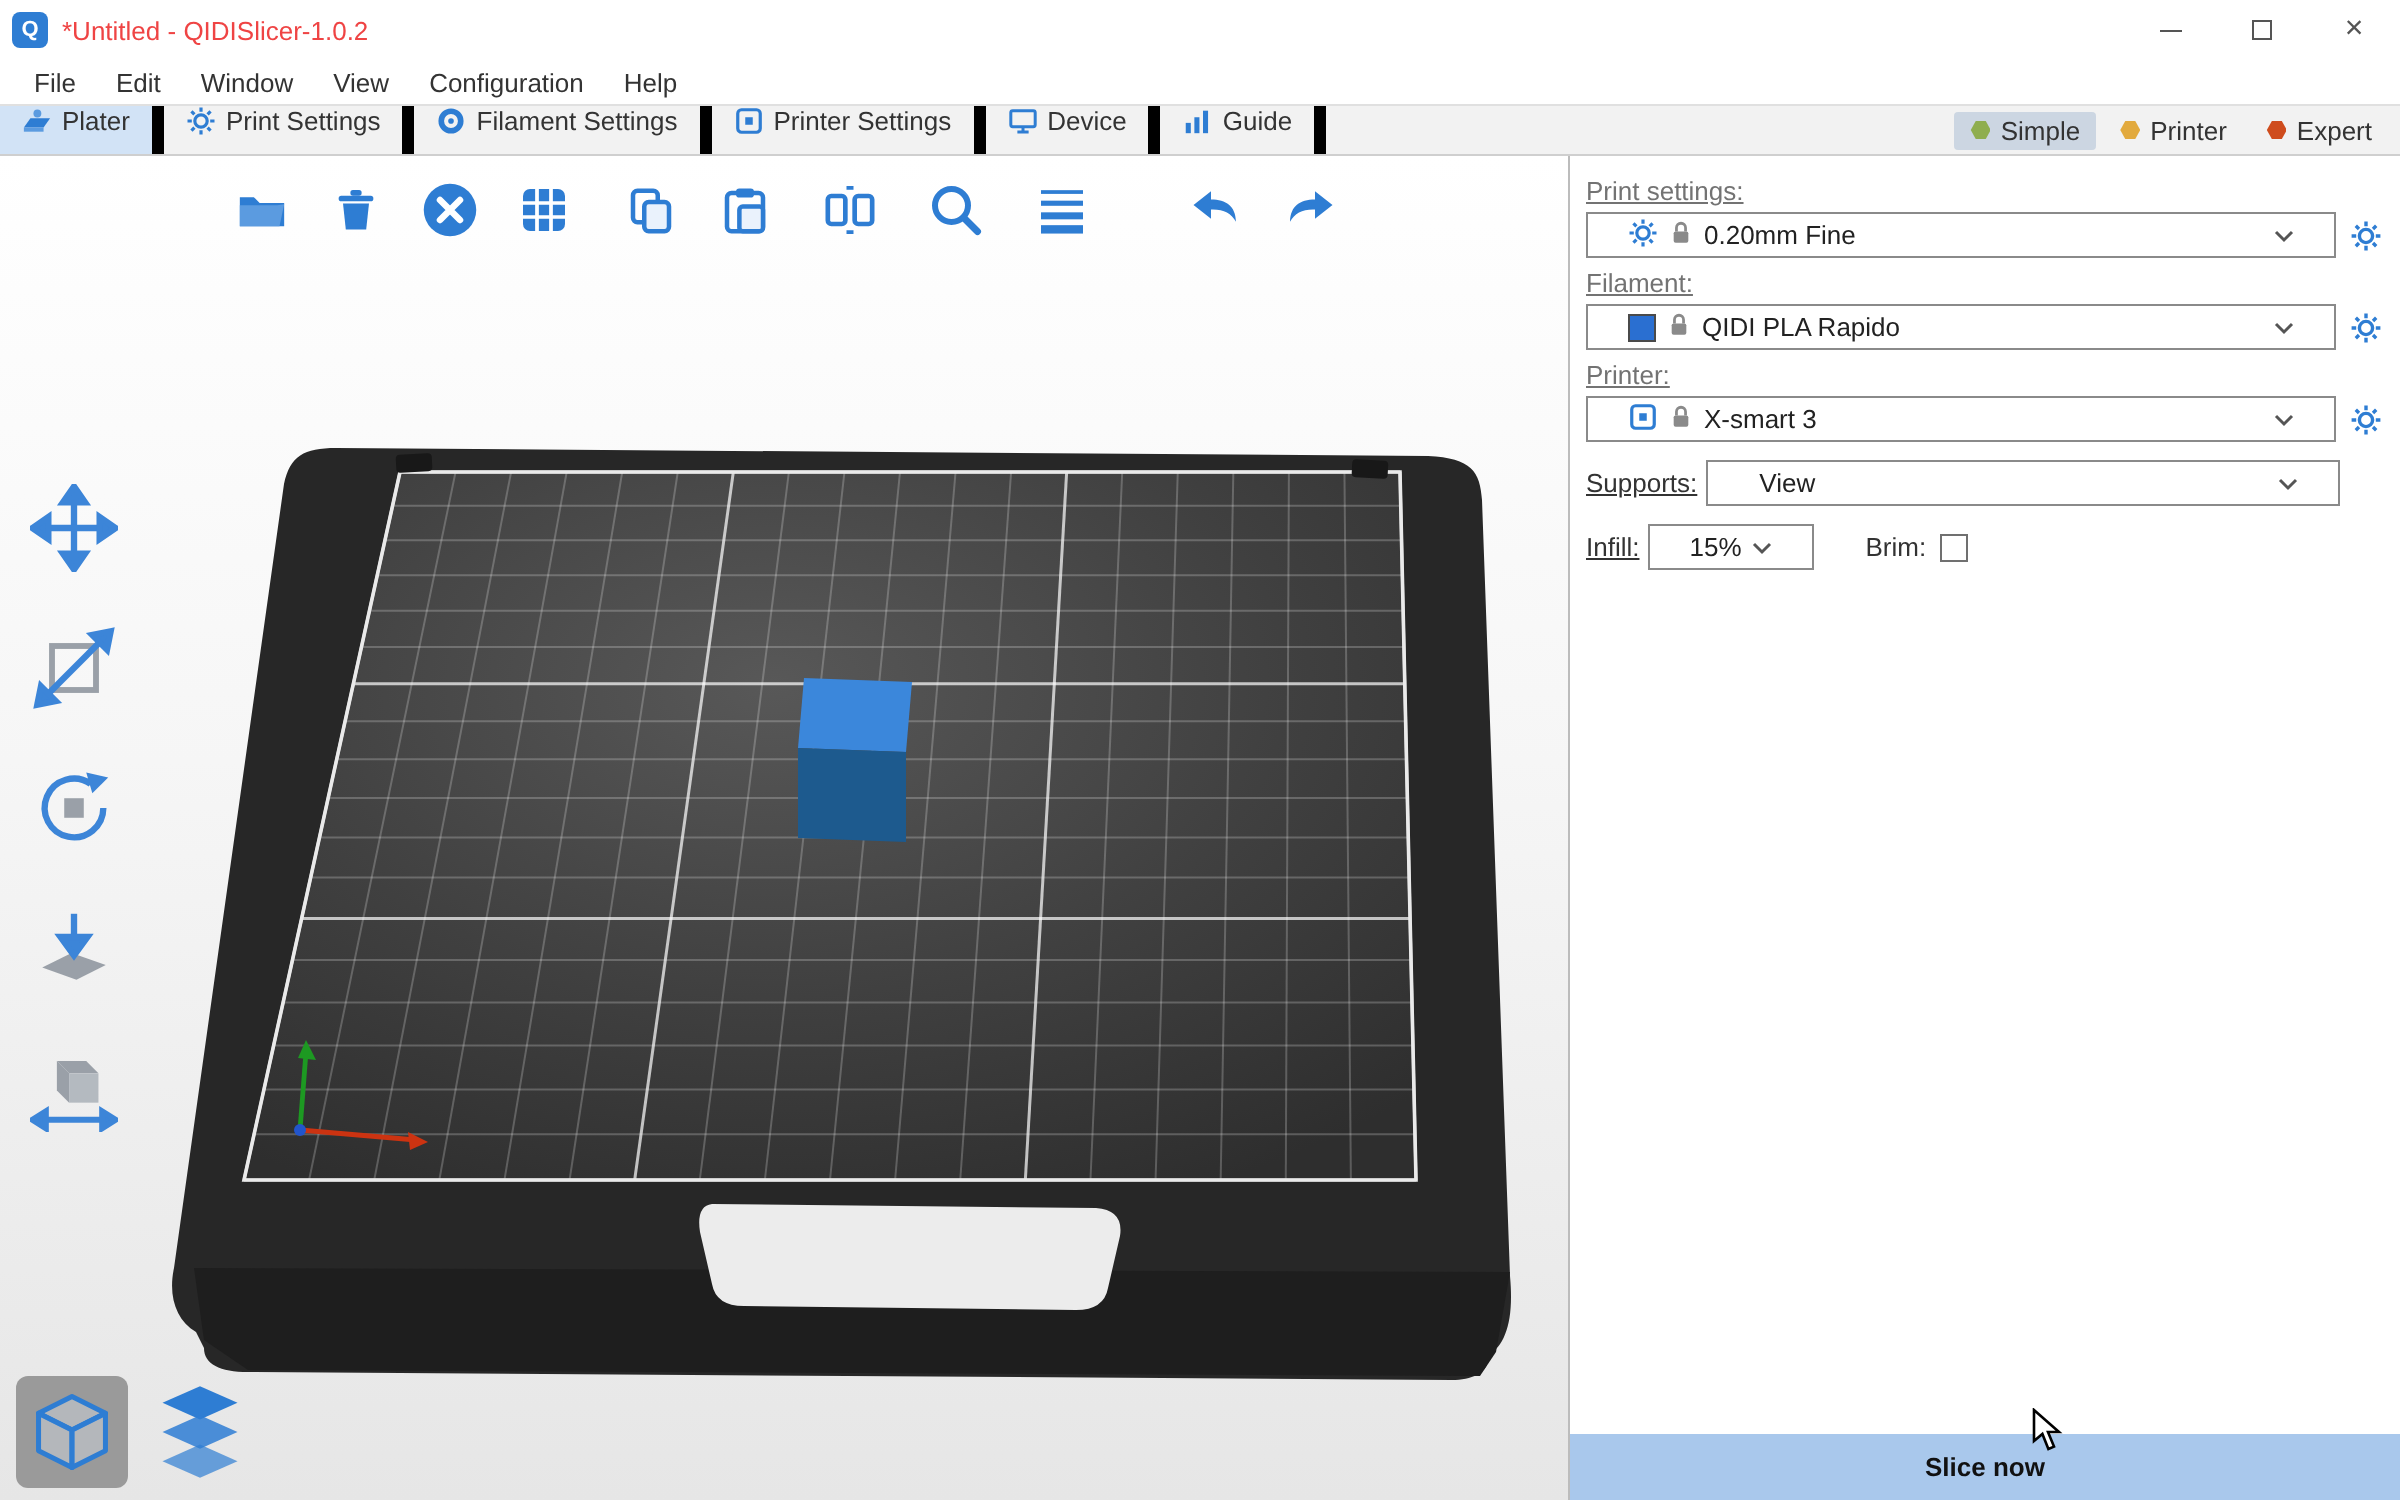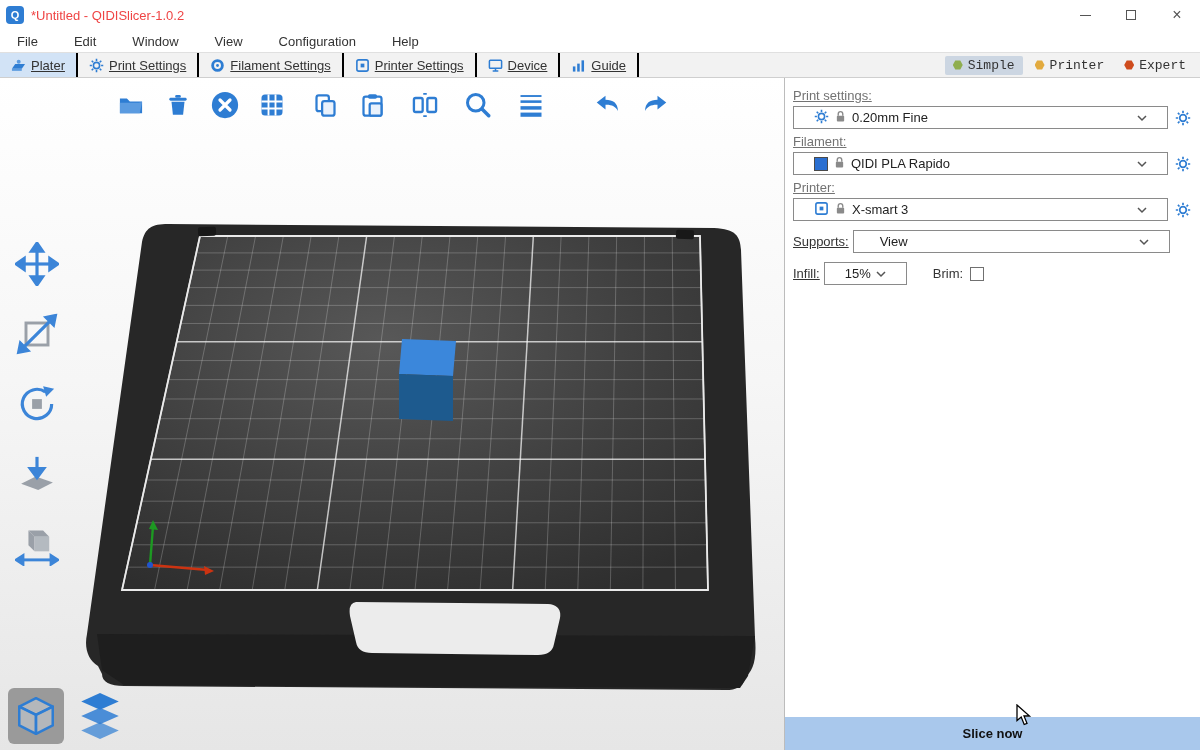--- a/index.html
+++ b/index.html
@@ -11,30 +11,30 @@
   .app-icon { width:18px; height:18px; border-radius:4px; background:#2e7dd3; display:flex; align-items:center; justify-content:center; margin-right:7px; }
   .app-icon span { color:#fff; font-weight:bold; font-size:11px; }
   .titlebar .title { color:#ef4444; font-size:13px; flex:1; }
   .win-controls { display:flex; height:30px; }
   .win-btn { width:46px; height:30px; display:flex; align-items:center; justify-content:center; color:#555; font-size:14px; cursor:default; }
   .win-btn .min-glyph { display:block; width:11px; border-bottom:1px solid #555; }
   .win-btn .max-glyph { display:block; width:10px; height:10px; border:1px solid #555; }
   .win-btn.close { font-size:16px; }
 
   
-  .menubar { height:22px; background:#ffffff; display:flex; align-items:center; padding-left:8px; gap:18px; }
+  .menubar { height:22px; background:#ffffff; display:flex; align-items:center; padding-left:8px; gap:2px; }
   .menu-item { padding:2px 9px; color:#333; }
 
   
   .tabbar { height:26px; background:#f2f2f2; border-top:1px solid #e0e0e0; border-bottom:1px solid #cfcfcf; display:flex; align-items:stretch; }
-  .tab { display:flex; align-items:center; gap:5px; padding:0 11px; color:#333; border-right:2px solid #000000;text-decoration:underline; }
+  .tab { display:flex; align-items:flex-start; gap:5px; padding:0 11px; color:#333; border-right:6px solid #000000; }
   .tab.selected { background:#d2e3f6; }
   .tab svg { display:block; }
   .modes { margin-left:auto; display:flex; align-items:center; gap:4px; padding-right:6px; }
-  .mode { display:flex; align-items:center; gap:5px; padding:2px 8px; border-radius:2px;font-family:Liberation Mono, monospace; }
+  .mode { display:flex; align-items:center; gap:5px; padding:2px 8px; border-radius:2px; }
   .mode.selected { background:#ccd6e2; }
   .mode-dot { width:10px; height:10px; display:inline-block; clip-path:polygon(25% 5%,75% 5%,100% 50%,75% 95%,25% 95%,0% 50%); }
 
   
   .main { display:flex; height:672px; }
   .viewport { position:relative; width:785px; height:672px; background:linear-gradient(180deg,#ffffff 0%,#f6f6f6 45%,#e6e6e6 100%); border-right:1px solid #bcbcbc; overflow:hidden; }
   .scene-svg { position:absolute; left:0; top:0; }
 
   
   .top-toolbar { position:absolute; left:112px; top:8px; display:flex; align-items:center; gap:9px; }

